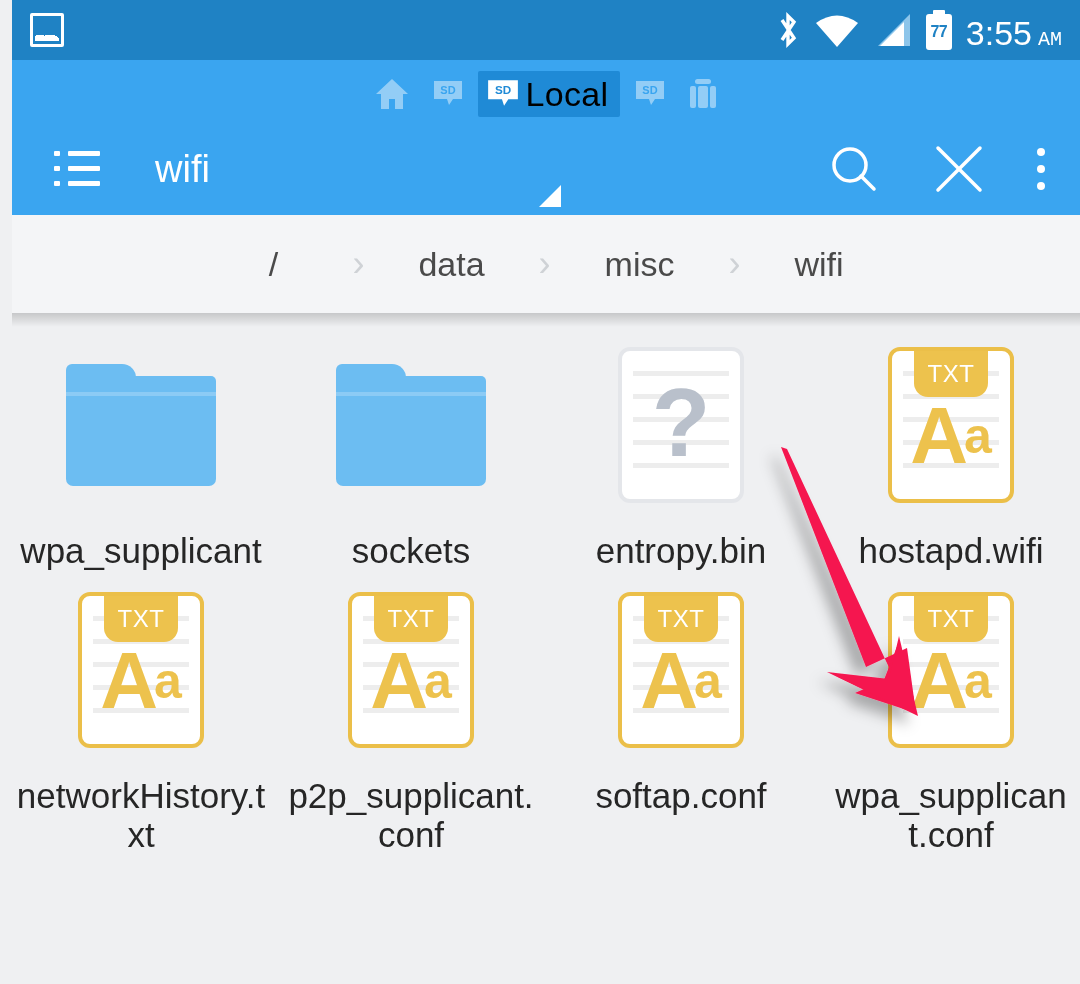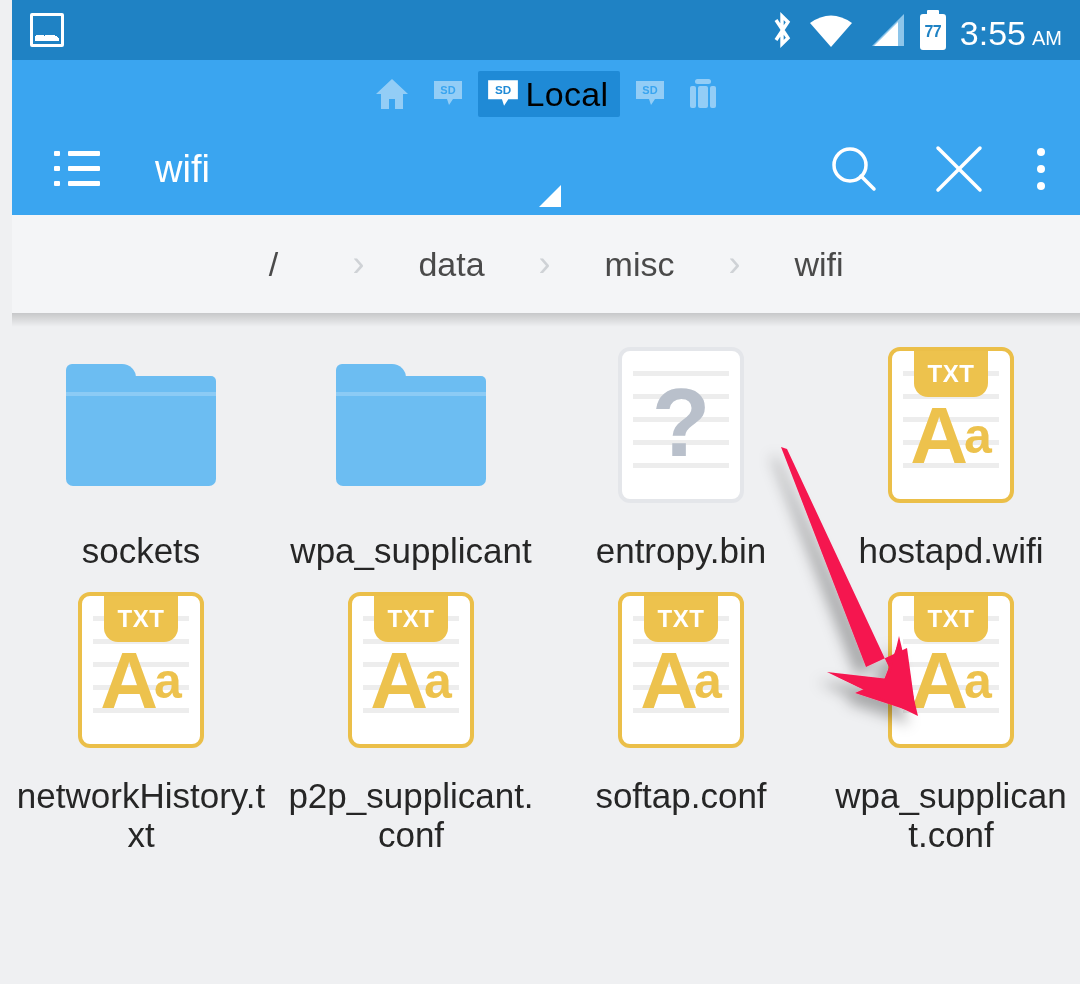--- a/index.html
+++ b/index.html
@@ -70,21 +70,21 @@
   }
   .battery-num {
     font-size: 16px; font-weight: bold; color: #1f82c4;
     line-height: 1; letter-spacing: -0.5px;
   }
   .clock {
     color: #fff; font-size: 34px; line-height: 1;
     display: flex; align-items: baseline; gap: 6px;
     font-weight: 400;
   }
-  .clock .ampm { font-size: 20px; font-weight: 400; }
+  .clock .ampm { font-size: 20px; font-weight: 400; font-family: Liberation Mono, monospace; }
 
   
   .appbar {
     position: relative;
     height: 155px;
     background: #3aa5f0;
     overflow: hidden;
   }
   .tabrow {
     height: 62px;
@@ -244,21 +244,21 @@
       to bottom,
       #ededed 0px, #ededed 5px, transparent 5px, transparent 23px);
   }
   .doc .badge {
     position: absolute; top: 0; left: 22px; right: 22px;
     height: 46px;
     background: #edc24d;
     border-radius: 0 0 14px 14px;
     color: #ffffff;
     font-size: 24px;
-    font-weight: bold;
+    font-weight: normal;
     display: flex; align-items: center; justify-content: center;
     letter-spacing: 0.5px;
   }
   .doc .aa {
     position: absolute; inset: 0;
     display: flex; align-items: center; justify-content: center;
     color: #edc24d;
     font-weight: bold;
     line-height: 1;
     padding-top: 22px;
@@ -400,32 +400,32 @@
   <div class="grid">
 
     <div class="cell">
       <div class="thumb">
         <div class="folder">
             <div class="tabtop"></div>
             <div class="body"></div>
             <div class="lip"></div>
           </div>
       </div>
-      <div class="fname">sockets</div>
+      <div class="fname">wpa_supplicant</div>
     </div>
 
     <div class="cell">
       <div class="thumb">
         <div class="folder">
             <div class="tabtop"></div>
             <div class="body"></div>
             <div class="lip"></div>
           </div>
       </div>
-      <div class="fname">wpa_supplicant</div>
+      <div class="fname">sockets</div>
     </div>
 
     <div class="cell">
       <div class="thumb">
         <div class="doc">
           <div class="lines"></div>
           <div class="qmark">?</div>
         </div>
       </div>
       <div class="fname">entropy.bin</div>

